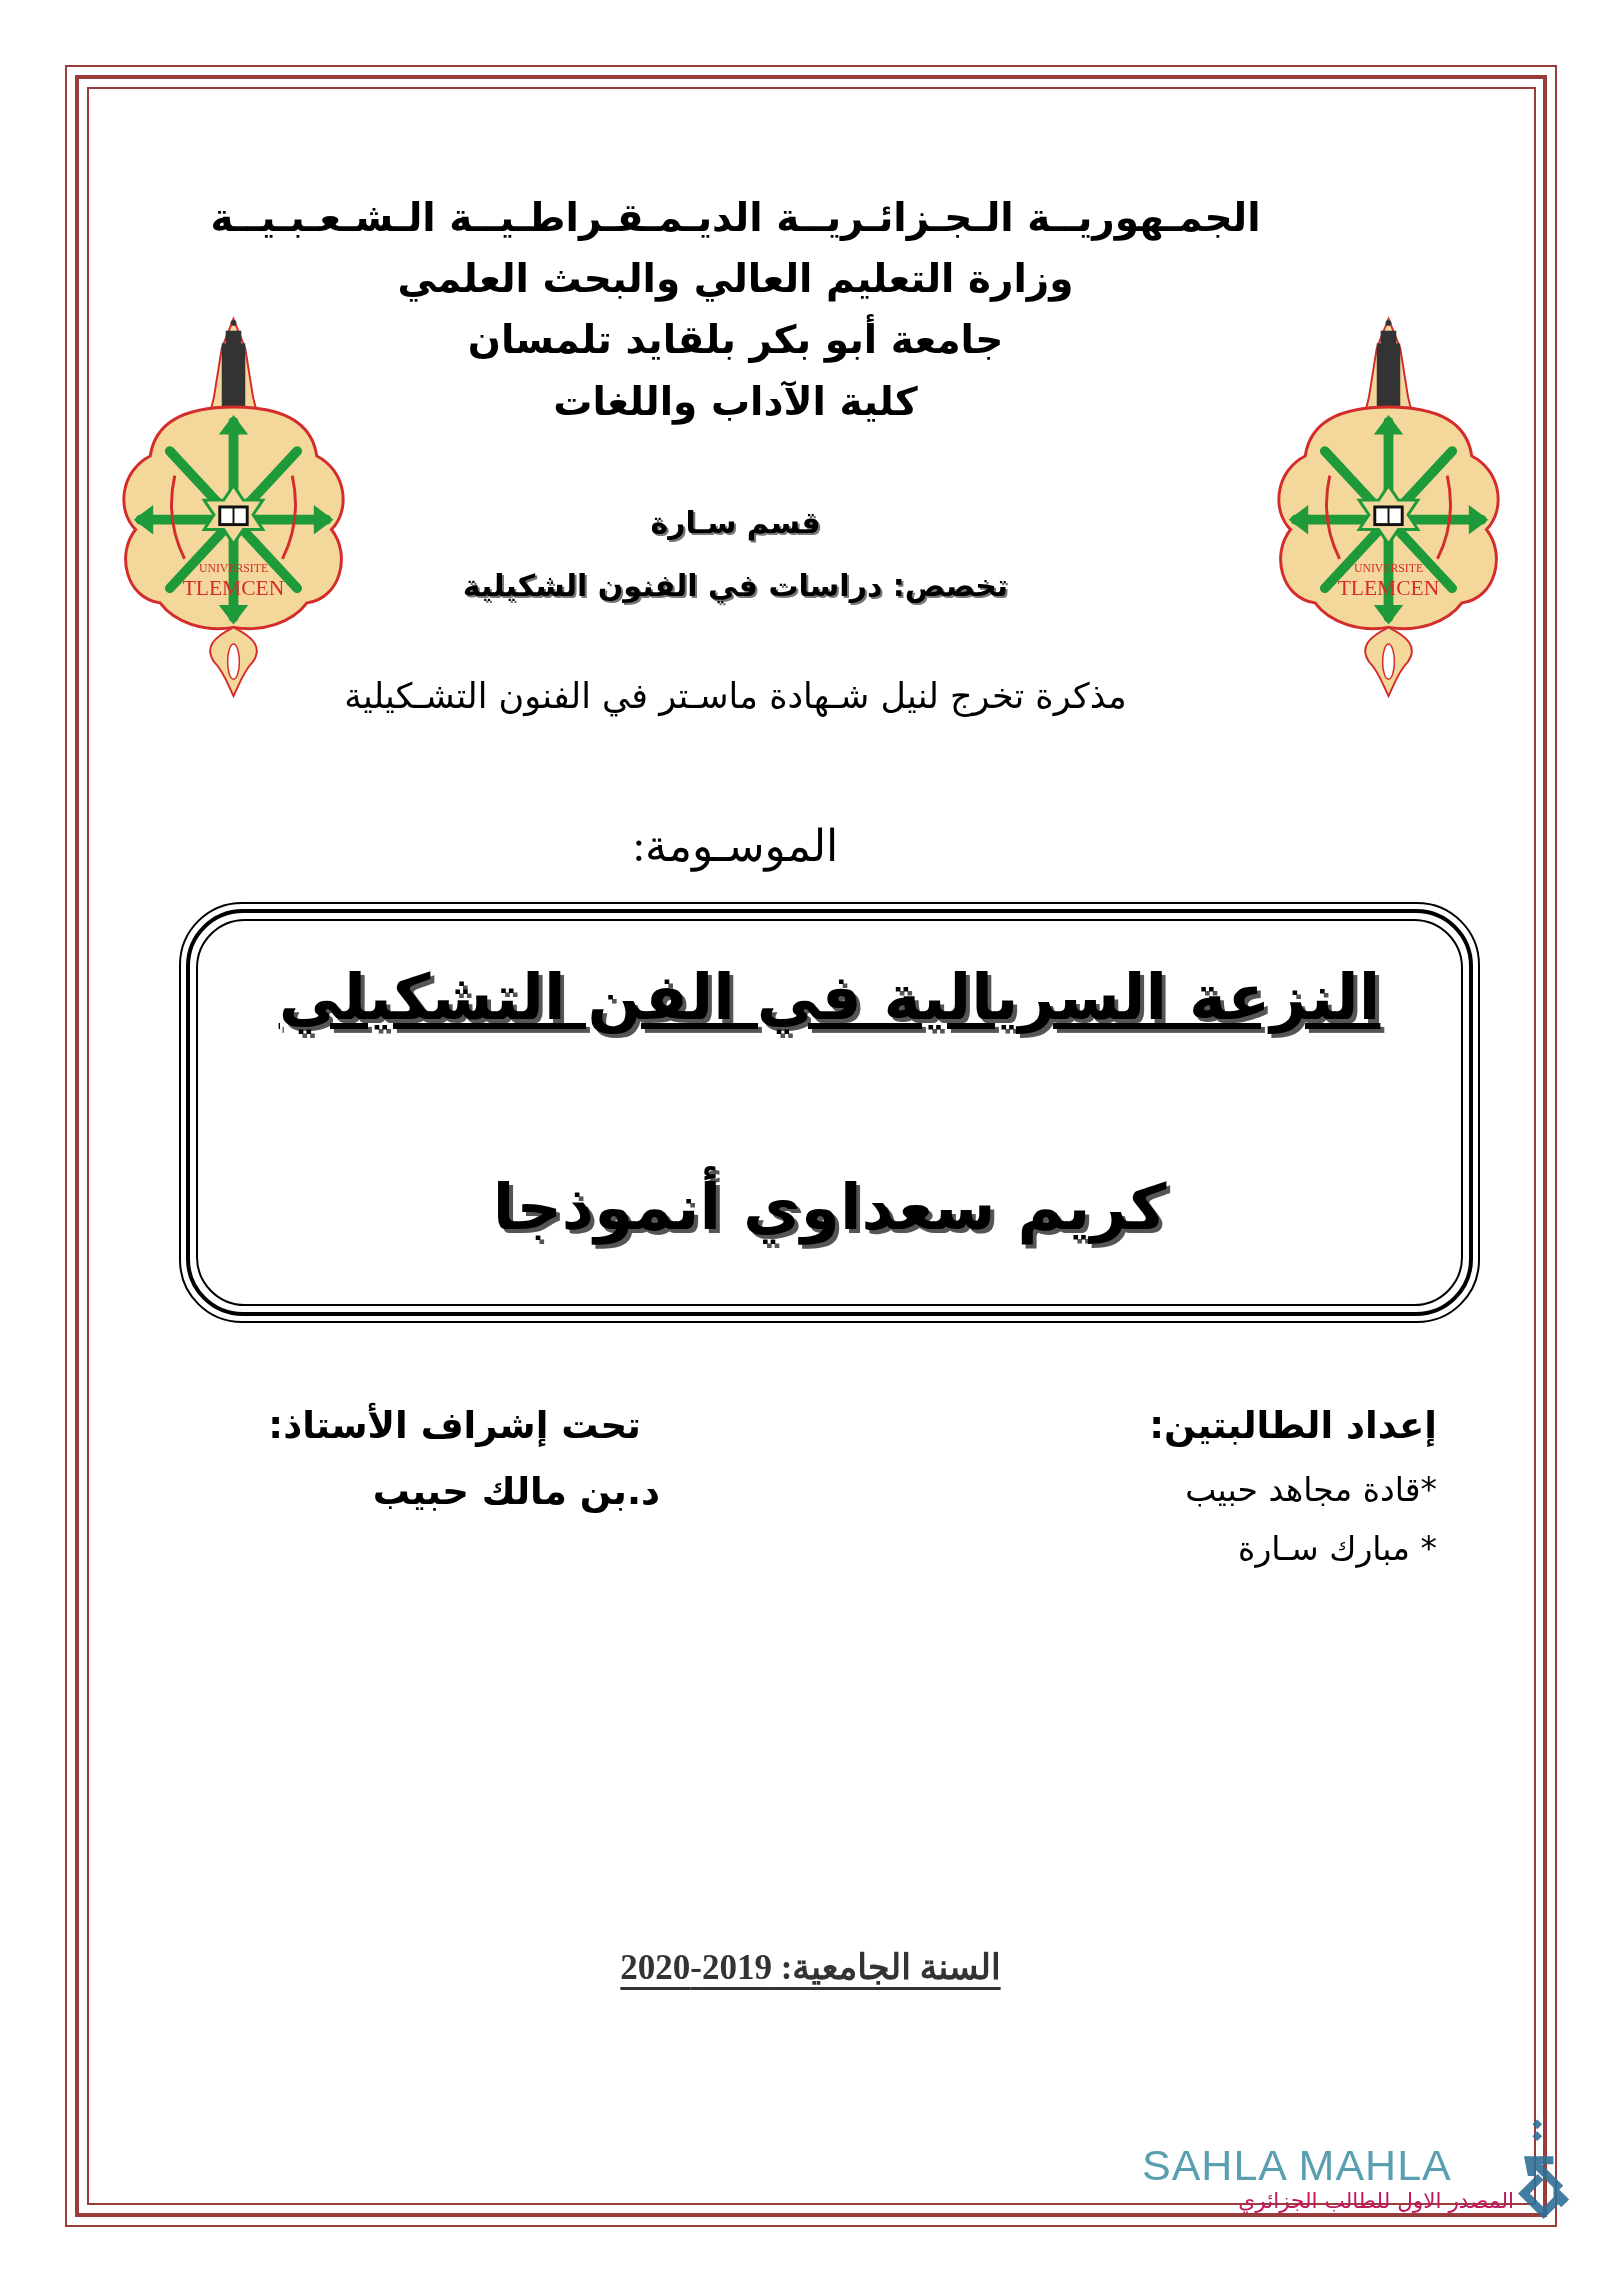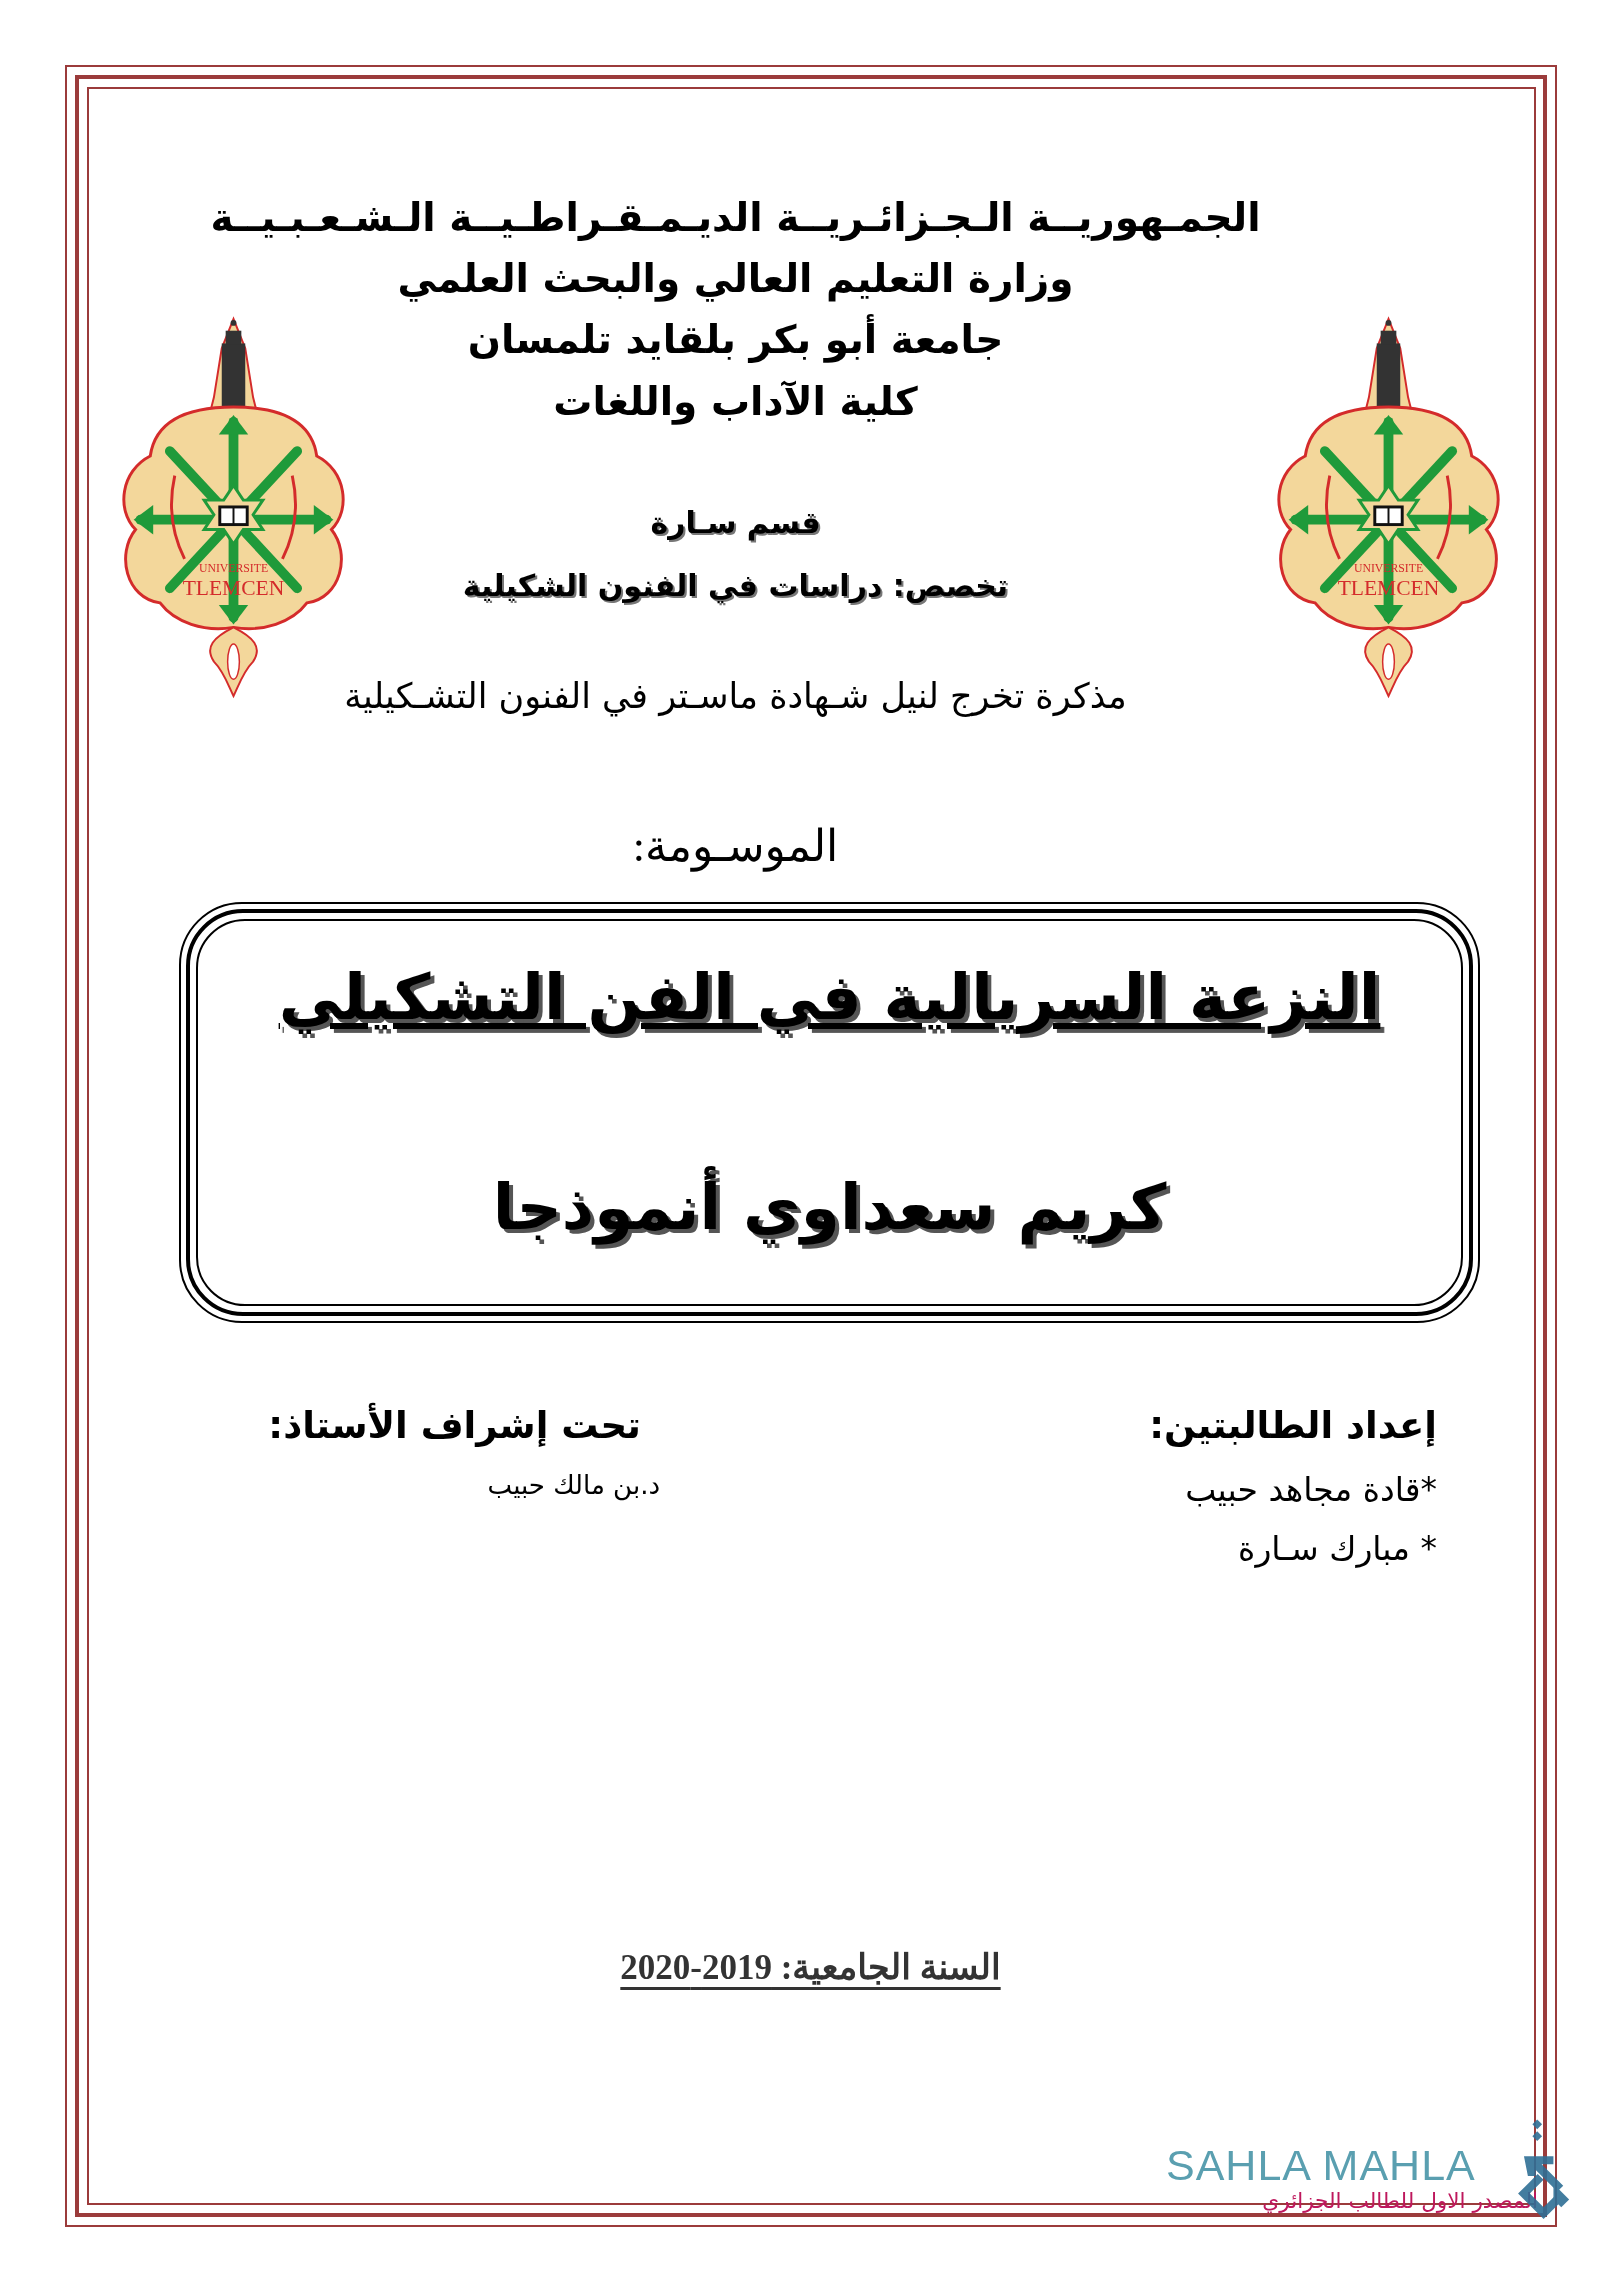--- a/index.html
+++ b/index.html
@@ -31,27 +31,27 @@
                 font-weight:bold; font-size:63px; text-shadow:3.9px 3.9px 0 #555; z-index:2; }
   .tl-1 { top:57px;text-decoration:underline; }
   .tl-2 { top:176px; }
   .tl-3 { top:267px; }
 
   .rtl { direction:rtl; white-space:nowrap; position:absolute; }
   .students-label { right:184px; top:1404px; font-weight:bold; font-size:37px; }
   .student-1 { right:184px; top:1470px; font-size:33px; }
   .student-2 { right:184px; top:1529px; font-size:33px; }
   .supervisor-label { right:980px; top:1404px; font-weight:bold; font-size:37px; }
-  .supervisor-name { right:961px; top:1470px; font-size:26px; }
+  .supervisor-name { right:961px; top:1470px; font-size:37px;font-weight:bold; }
 
   .year { position:absolute; left:0; width:1621px; top:1947px; text-align:center; }
   .year span { direction:rtl; display:inline-block; font-family:"Liberation Serif", serif; font-weight:bold; font-size:35px;
                color:#333; text-decoration:underline; text-decoration-thickness:2.9px; text-underline-offset:7.8px; white-space:nowrap; }
 
-  .wm { position:absolute; left:1142px; top:2143px; width:372px;margin-left:24px; }
+  .wm { position:absolute; left:1142px; top:2143px; width:372px; }
   .wm-en { font-family:"Liberation Sans", sans-serif; font-size:43px; color:#5a9fb0; letter-spacing:1px; line-height:45px; white-space:nowrap; }
   .wm-ar { direction:rtl; font-size:21.6px; color:#be185d; line-height:25.5px; white-space:nowrap; letter-spacing:2px; }
   .wm-icon { position:absolute; left:1514px; top:2117px; width:69px; height:108px; }
 </style>
 </head>
 <body>
 
 <div class="frame frame-outer"></div>
 <div class="frame frame-mid"></div>
 <div class="frame frame-inner"></div>

